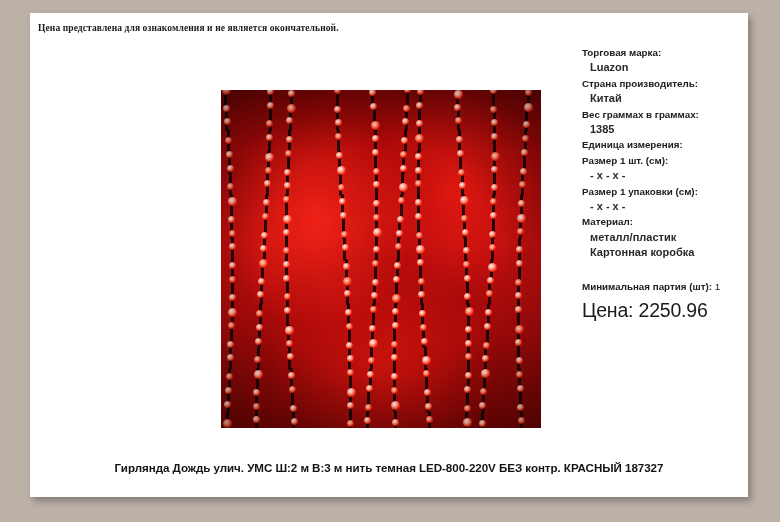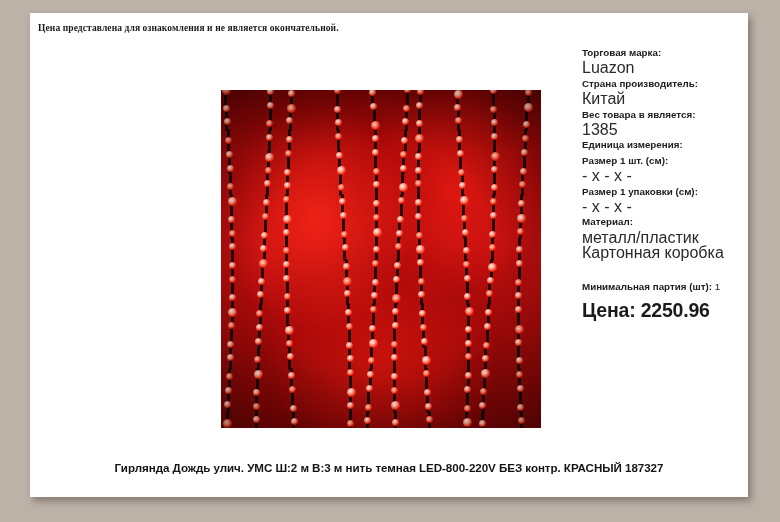--- a/index.html
+++ b/index.html
@@ -102,41 +102,42 @@
     white-space: nowrap;
   }
   .spec-label {
     font-size: 9.8px;
     font-weight: 700;
     color: #202020;
     line-height: 15.4px;
     white-space: nowrap;
   }
   .spec-value {
-    font-size: 16px;
-    font-weight: 400;
+    font-size: 11px;
+    font-weight: 700;
     color: #2a2a2a;
     line-height: 15.4px;
     white-space: nowrap;
+    margin-left: 8px;
   }
   #min-batch {
     margin-top: 18px;
     font-size: 9.8px;
     font-weight: 700;
     color: #202020;
     line-height: 15px;
     white-space: nowrap;
   }
   #min-batch .mb-val {
     font-weight: 400;
   }
   #price-line {
     margin-top: 5px;
     font-size: 19.5px;
-    font-weight: 700;
+    font-weight: 400;
     color: #1b1b1b;
     letter-spacing: -0.2px;
     white-space: nowrap;
   }
 
   
   #caption {
     position: absolute;
     left: 0;
     right: 0;
@@ -564,21 +565,21 @@
   </div>
 
   <div id="spec-panel">
 
 
     <div id="spec-rows">
         <div class="spec-label">Торговая марка:</div>
         <div class="spec-value">Luazon</div>
         <div class="spec-label">Страна производитель:</div>
         <div class="spec-value">Китай</div>
-        <div class="spec-label">Вес товара в является:</div>
+        <div class="spec-label">Вес граммах в граммах:</div>
         <div class="spec-value">1385</div>
         <div class="spec-label">Единица измерения:</div>
         <div class="spec-label">Размер 1 шт. (см):</div>
         <div class="spec-value">- x - x -</div>
         <div class="spec-label">Размер 1 упаковки (см):</div>
         <div class="spec-value">- x - x -</div>
         <div class="spec-label">Материал:</div>
         <div class="spec-value">металл/пластик</div>
         <div class="spec-value">Картонная коробка</div>
       </div>

